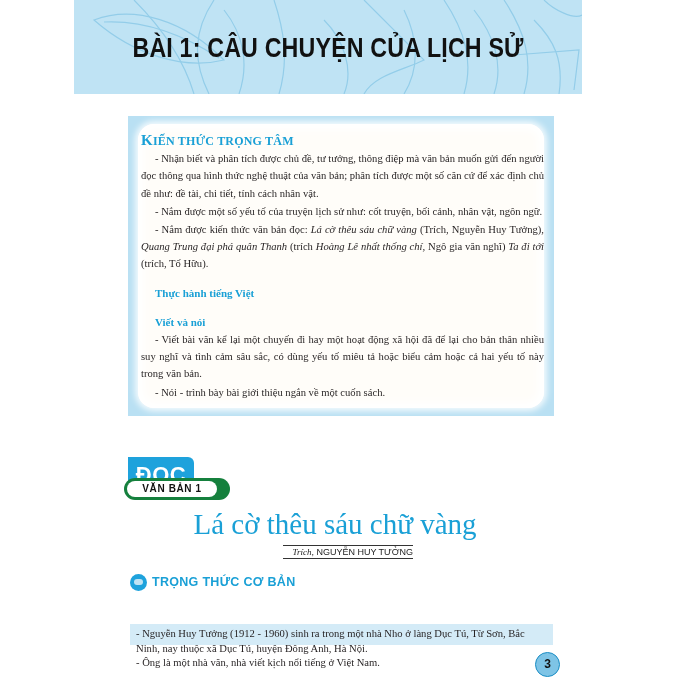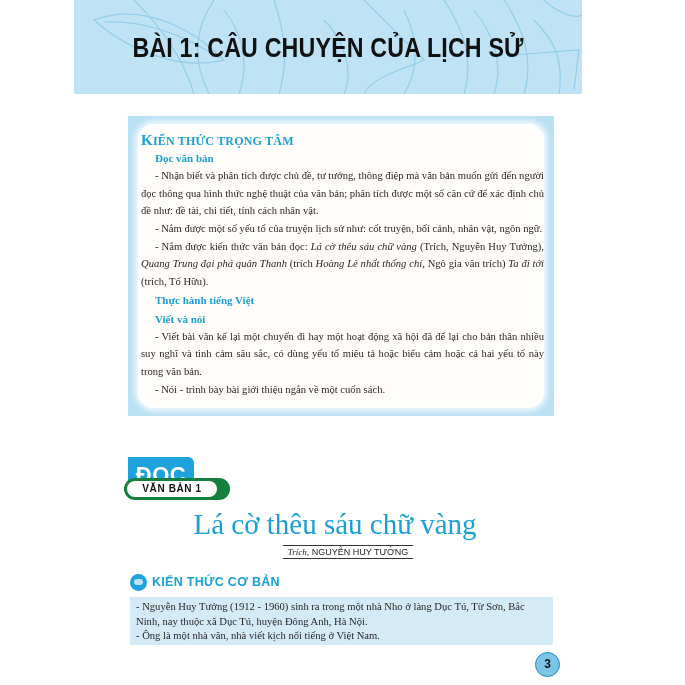--- a/index.html
+++ b/index.html
@@ -10,40 +10,40 @@
   .header-title { position:absolute; left:0; right:0; top:33px; text-align:center; font-family:"Liberation Sans", sans-serif; font-weight:bold; font-size:27px; letter-spacing:0.2px; color:#111; transform:scaleX(0.86); transform-origin:center; }
 
   .kt-box { position:absolute; left:128px; top:116px; width:426px; height:300px; background:#b9e0f3; }
   .kt-inner { position:absolute; left:10px; top:8px; right:10px; bottom:8px; background:#fffdf9; border-radius:16px; box-shadow:0 0 8px 6px #ffffff inset, 0 0 6px 3px rgba(255,255,255,0.85); }
   .kt-content { position:absolute; left:141px; top:132px; width:403px; font-size:10.6px; line-height:17.2px; }
   .kt-title { text-align:left; font-weight:bold; color:#1aa0d6; font-size:12px; letter-spacing:0.2px; margin-bottom:0px; }
   .kt-title .big { font-size:15px; }
   .kt-sec { color:#1aa0d6; font-weight:bold; font-size:11px; padding-left:14px; }
   .kt-p { text-indent:14px; text-align:justify; margin:0; }
   .kt-p + .kt-p { margin-top:1px; }
-  .sec-gap { margin-top:2px; }
+  .sec-gap { margin-top:12px; }
   i { font-style:italic; }
 
   .doc-badge { position:absolute; left:128px; top:430px; width:66px; height:36px; background:#1ea2dc; border-radius:0 6px 0 0; color:#fff; font-family:"Liberation Sans", sans-serif; font-weight:bold; font-size:22px; line-height:36px; text-align:center; letter-spacing:0.5px;margin-top:27px; }
 
   .vb-pill { position:absolute; left:124px; top:478px; width:106px; height:22px; background:#15803d; border-radius:11px; }
   .vb-inner { position:absolute; left:3px; top:3px; width:90px; height:16px; background:#fff; border-radius:8px; text-align:center; font-family:"Liberation Sans", sans-serif; font-weight:bold; font-size:10px; line-height:16px; color:#111; letter-spacing:0.6px; }
 
   .story-title { position:absolute; left:150px; width:370px; top:506px; text-align:center; color:#1aa0d6; font-size:29px; line-height:36px; font-family:"Liberation Serif", serif; }
-  .author-line { position:absolute; left:283px; top:545px; width:130px; border-top:1px solid #333; border-bottom:1px solid #333; font-size:9px; line-height:12px; text-align:center; font-family:"Liberation Sans", sans-serif; color:#222; }
+  .author-line { position:absolute; left:283px; top:545px; width:130px; border-top:1px solid #333; border-bottom:1px solid #333; font-size:9px; line-height:12px; text-align:right; font-family:"Liberation Sans", sans-serif; color:#222; }
   .author-line .tr { font-family:"Liberation Serif", serif; font-style:italic; }
 
   .kt-co-ban { position:absolute; left:130px; top:573px; height:18px; display:flex; align-items:center; }
   .kt-co-ban-icon { width:17px; height:17px; border-radius:50%; background:#1ea2dc; position:relative; }
   .kt-co-ban-icon::after { content:""; position:absolute; left:4px; top:5px; width:9px; height:6px; background:#bfe3f4; border-radius:3px; }
   .kt-co-ban-label { margin-left:5px; font-family:"Liberation Sans", sans-serif; font-weight:bold; font-size:12.5px; color:#1aa0d6; letter-spacing:0.3px; }
 
   .info-table { position:absolute; left:130px; top:597px; width:423px; height:48px; display:flex; }
   .info-key { width:53px; background:#7ec4e6; display:flex; align-items:center; justify-content:center; font-weight:bold; font-size:11px; color:#222; }
-  .info-val { flex:1; background:#d4ebf7; padding:3px 4px 0 6px; font-size:10.6px; line-height:14.5px; color:#231f20; }
+  .info-val { flex:1; background:#d4ebf7; padding:3px 4px 0 6px; font-size:10.6px; line-height:14.5px; color:#231f20;margin-top:27px; }
 
   .page-num { position:absolute; left:535px; top:652px; width:25px; height:25px; border-radius:50%; background:#7ec4e6; border:1.5px solid #1a8dc4; box-sizing:border-box; text-align:center; font-family:"Liberation Sans", sans-serif; font-weight:bold; font-size:12px; line-height:22px; color:#111; }
 </style>
 </head>
 <body>
 
 <div class="header-band">
   <svg width="508" height="94" viewBox="0 0 508 94">
     <g fill="none" stroke="#8fcbe8" stroke-width="1.2" opacity="0.9">
       <path d="M20 20 C60 5, 110 20, 150 60 C110 70, 60 55, 20 20 Z"></path>
@@ -65,44 +65,43 @@
   </svg>
   <div class="header-title">BÀI 1: CÂU CHUYỆN CỦA LỊCH SỬ</div>
 </div>
 
 <div class="kt-box">
   <div class="kt-inner"></div>
 </div>
 <div class="kt-content">
   <div class="kt-title"><span class="big">K</span><span>IẾN THỨC TRỌNG TÂM</span></div>
 
-  <div class="kt-sec">Đọc văn bản</div>
   <p class="kt-p">- Nhận biết và phân tích được chủ đề, tư tưởng, thông điệp mà văn bản muốn gửi đến người đọc thông qua hình thức nghệ thuật của văn bản; phân tích được một số căn cứ để xác định chủ đề như: đề tài, chi tiết, tính cách nhân vật.</p>
   <p class="kt-p">- Nắm được một số yếu tố của truyện lịch sử như: cốt truyện, bối cảnh, nhân vật, ngôn ngữ.</p>
-  <p class="kt-p"><span>- Nắm được kiến thức văn bản đọc: </span><i>Lá cờ thêu sáu chữ vàng</i><span> (Trích, Nguyễn Huy Tưởng), </span><i>Quang Trung đại phá quân Thanh</i><span> (trích </span><i>Hoàng Lê nhất thống chí,</i><span> Ngô gia văn trích) </span><i>Ta đi tới</i><span> (trích, Tố Hữu).</span></p>
+  <p class="kt-p"><span>- Nắm được kiến thức văn bản đọc: </span><i>Lá cờ thêu sáu chữ vàng</i><span> (Trích, Nguyễn Huy Tưởng), </span><i>Quang Trung đại phá quân Thanh</i><span> (trích </span><i>Hoàng Lê nhất thống chí,</i><span> Ngô gia văn nghĩ) </span><i>Ta đi tới</i><span> (trích, Tố Hữu).</span></p>
 
   <div class="kt-sec sec-gap">Thực hành tiếng Việt</div>
 
   <div class="kt-sec sec-gap">Viết và nói</div>
   <p class="kt-p">- Viết bài văn kể lại một chuyến đi hay một hoạt động xã hội đã để lại cho bản thân nhiều suy nghĩ và tình cảm sâu sắc, có dùng yếu tố miêu tả hoặc biểu cảm hoặc cả hai yếu tố này trong văn bản.</p>
   <p class="kt-p">- Nói - trình bày bài giới thiệu ngắn về một cuốn sách.</p>
 </div>
 
 <div class="doc-badge">ĐỌC</div>
 
 <div class="vb-pill">
   <div class="vb-inner">VĂN BẢN 1</div>
 </div>
 
 <div class="story-title">Lá cờ thêu sáu chữ vàng</div>
 <div class="author-line"><span class="tr">Trích</span><span>, NGUYỄN HUY TƯỞNG</span></div>
 
 <div class="kt-co-ban">
   <div class="kt-co-ban-icon"></div>
-  <div class="kt-co-ban-label">KIẾN THỨC CƠ BẢN</div>
+  <div class="kt-co-ban-label">TRỌNG THỨC CƠ BẢN</div>
 </div>
 
 <div class="info-table">
   <div class="info-val">
     <div>- Nguyễn Huy Tưởng (1912 - 1960) sinh ra trong một nhà Nho ở làng Dục Tú, Từ Sơn, Bắc Ninh, nay thuộc xã Dục Tú, huyện Đông Anh, Hà Nội.</div>
     <div>- Ông là một nhà văn, nhà viết kịch nổi tiếng ở Việt Nam.</div>
   </div>
 </div>
 
 <div class="page-num">3</div>

